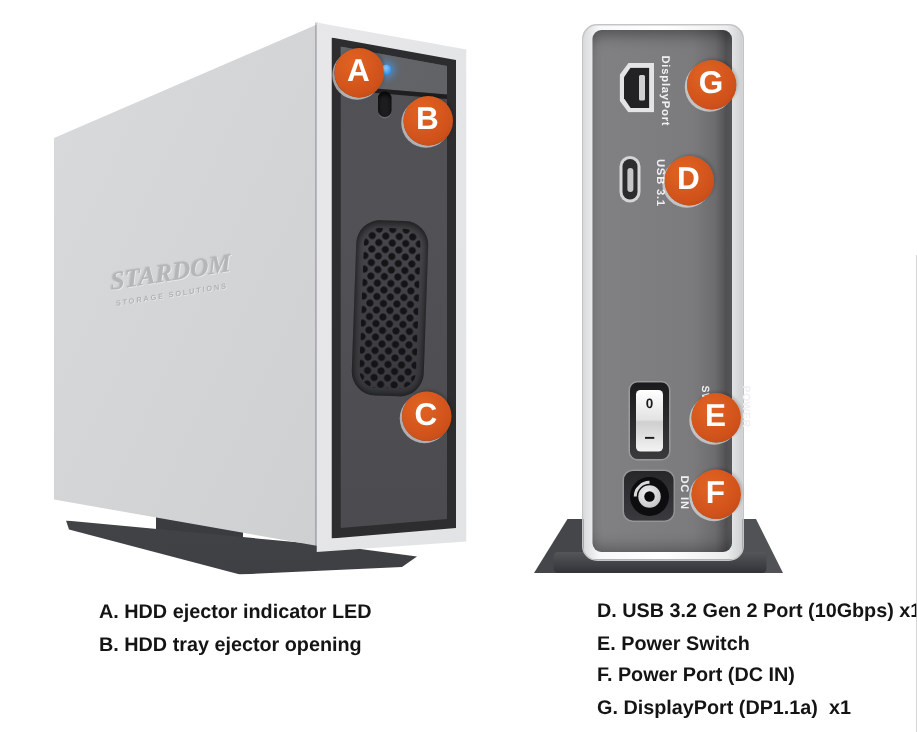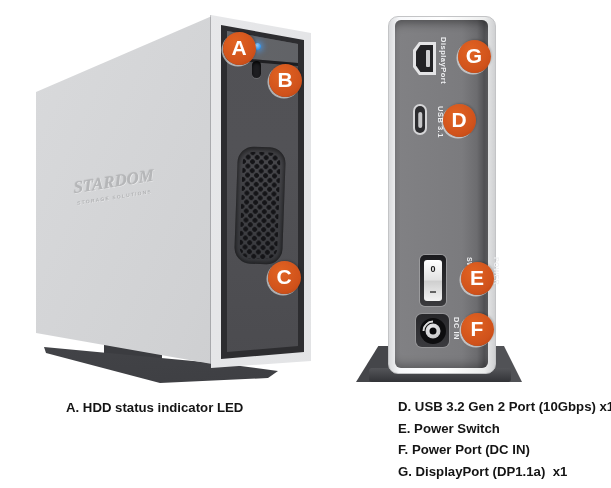--- a/index.html
+++ b/index.html
@@ -168,21 +168,22 @@
 
   <div class="badge" style="left:222.5px;top:31.5px;">A</div>
   <div class="badge" style="left:268.5px;top:63.5px;">B</div>
   <div class="badge" style="left:267.5px;top:260.5px;">C</div>
   <div class="badge" style="left:442.5px;top:103.5px;">D</div>
   <div class="badge" style="left:460.5px;top:261.5px;">E</div>
   <div class="badge" style="left:460.5px;top:312.5px;">F</div>
   <div class="badge" style="left:457.5px;top:39.5px;">G</div>
 
   <div class="legend legend-left">
-    <div class="row">A. HDD status indicator LED</div>
+    <div class="row">A. HDD ejector indicator LED</div>
+    <div class="row">B. HDD tray ejector opening</div>
   </div>
   <div class="legend legend-right">
     <div class="row">D. USB 3.2 Gen 2 Port (10Gbps) x1</div>
     <div class="row">E. Power Switch</div>
     <div class="row">F. Power Port (DC IN)</div>
     <div class="row">G. DisplayPort (DP1.1a)  x1</div>
   </div>
 
 </div>
 

